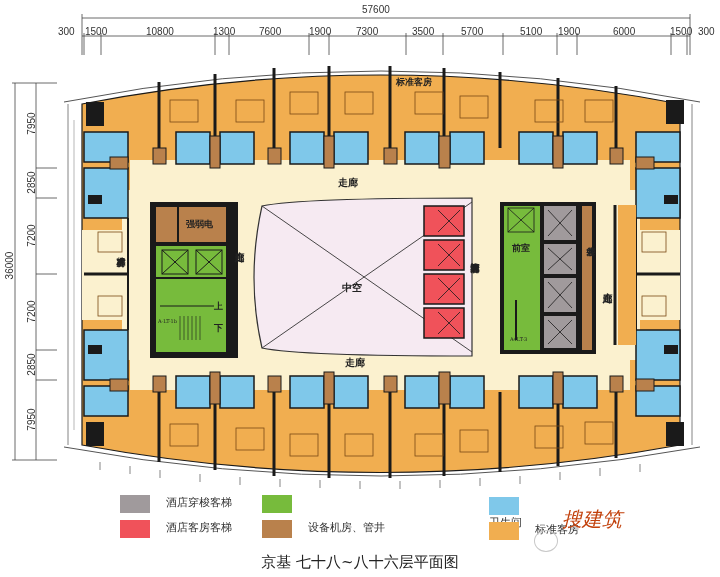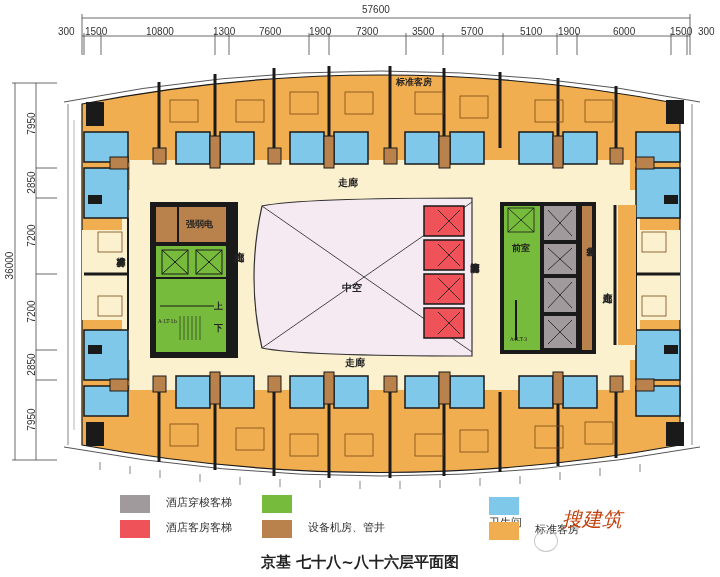--- a/index.html
+++ b/index.html
@@ -7,21 +7,21 @@
          font-family:"DejaVu Sans", sans-serif; }
   .dimtxt { font-family:"Liberation Sans", sans-serif; font-size:10px; color:#333; position:absolute; white-space:nowrap; }
   .dimtxt.v { transform:rotate(-90deg); transform-origin:center; }
   .lbl { position:absolute; font-family:"DejaVu Serif", serif; font-size:10px; color:#222; white-space:nowrap; font-weight:bold; }
   .lbl.vert { writing-mode:vertical-rl; }
   svg { position:absolute; left:0; top:0; }
   .legend-item { position:absolute; display:flex; align-items:flex-start; }
   .swatch { width:30px; height:18px; margin-right:16px; }
   .legend-text { font-family:"DejaVu Serif", serif; font-size:11px; color:#333; white-space:nowrap; }
   .title { position:absolute; left:0; width:720px; top:553px; text-align:center;
-           font-family:"DejaVu Serif", serif; font-size:15px; color:#222; font-weight:bold; }
+           font-family:"DejaVu Serif", serif; font-size:15px; color:#222; font-weight:normal; }
   .watermark { position:absolute; left:562px; top:506px; font-family:"DejaVu Sans", sans-serif;
                font-size:20px; color:#c2410c; white-space:nowrap;font-style:italic; }
   .wm-icon { position:absolute; left:534px; top:530px; width:22px; height:20px;
              border:1.5px solid #c8c8c8; border-radius:50%; }
 </style>
 </head>
 <body>
 
 <svg width="720" height="577" viewBox="0 0 720 577">
 

